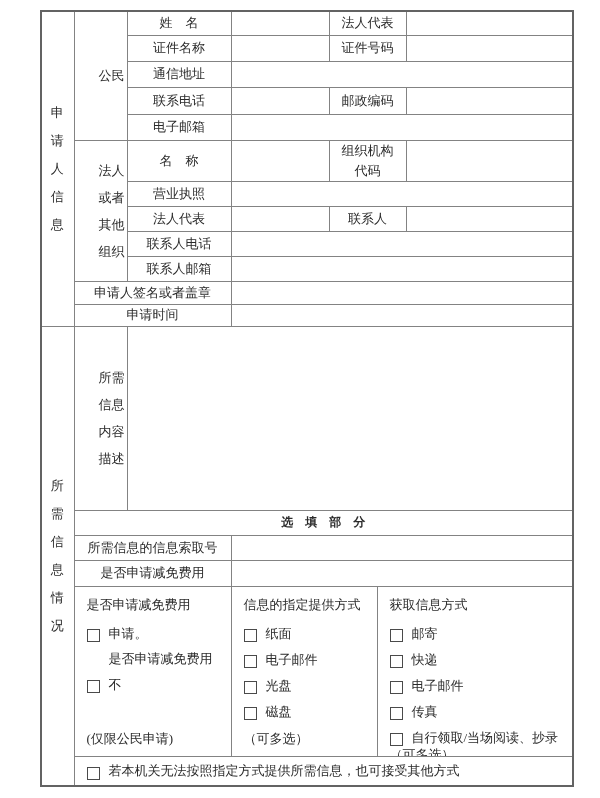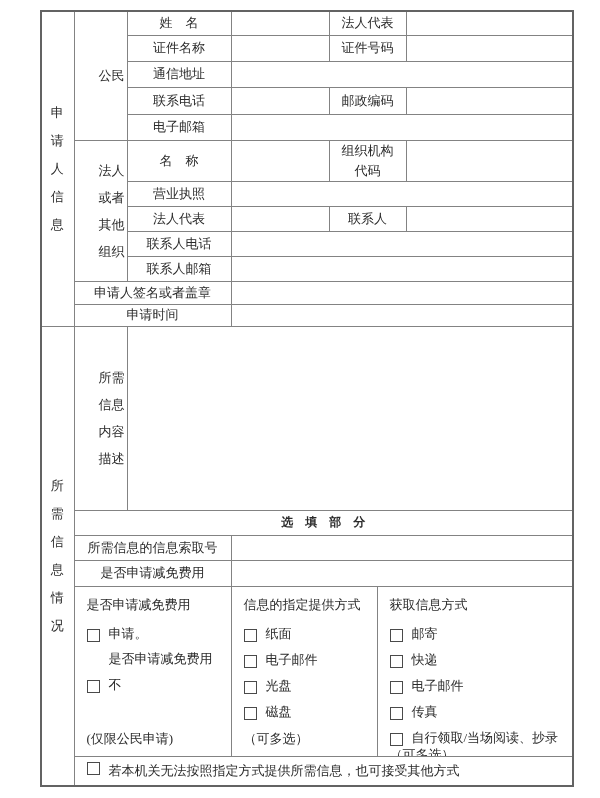--- a/index.html
+++ b/index.html
@@ -45,21 +45,21 @@
     padding:9px 8px 9px 12px;
   }
   .opt-title{line-height:18px;margin-bottom:2px;}
   .opt-item{display:flex;align-items:flex-end;margin-top:9px;line-height:17px;}
   .cbx{
     display:inline-block;width:11px;height:11px;border:1px solid #4a4a4a;
     margin-right:9px;flex-shrink:0;margin-top:2px;background:#fff;
   }
   .opt-note{margin-left:22px;margin-top:8px;line-height:17px;}
   .opt-footer{margin-top:auto;line-height:17px;}
-  .bottom-note{display:flex;align-items:flex-start;padding-left:12px;font-family:Liberation Serif, serif;}
+  .bottom-note{display:flex;align-items:flex-end;padding-left:12px;font-family:Liberation Serif, serif;}
   .bottom-note .cbx{margin-top:0;}
 </style>
 </head>
 <body>
 
 <div class="page">
   <table class="form">
     <colgroup>
       <col style="width:33px">
         <col style="width:53px">

